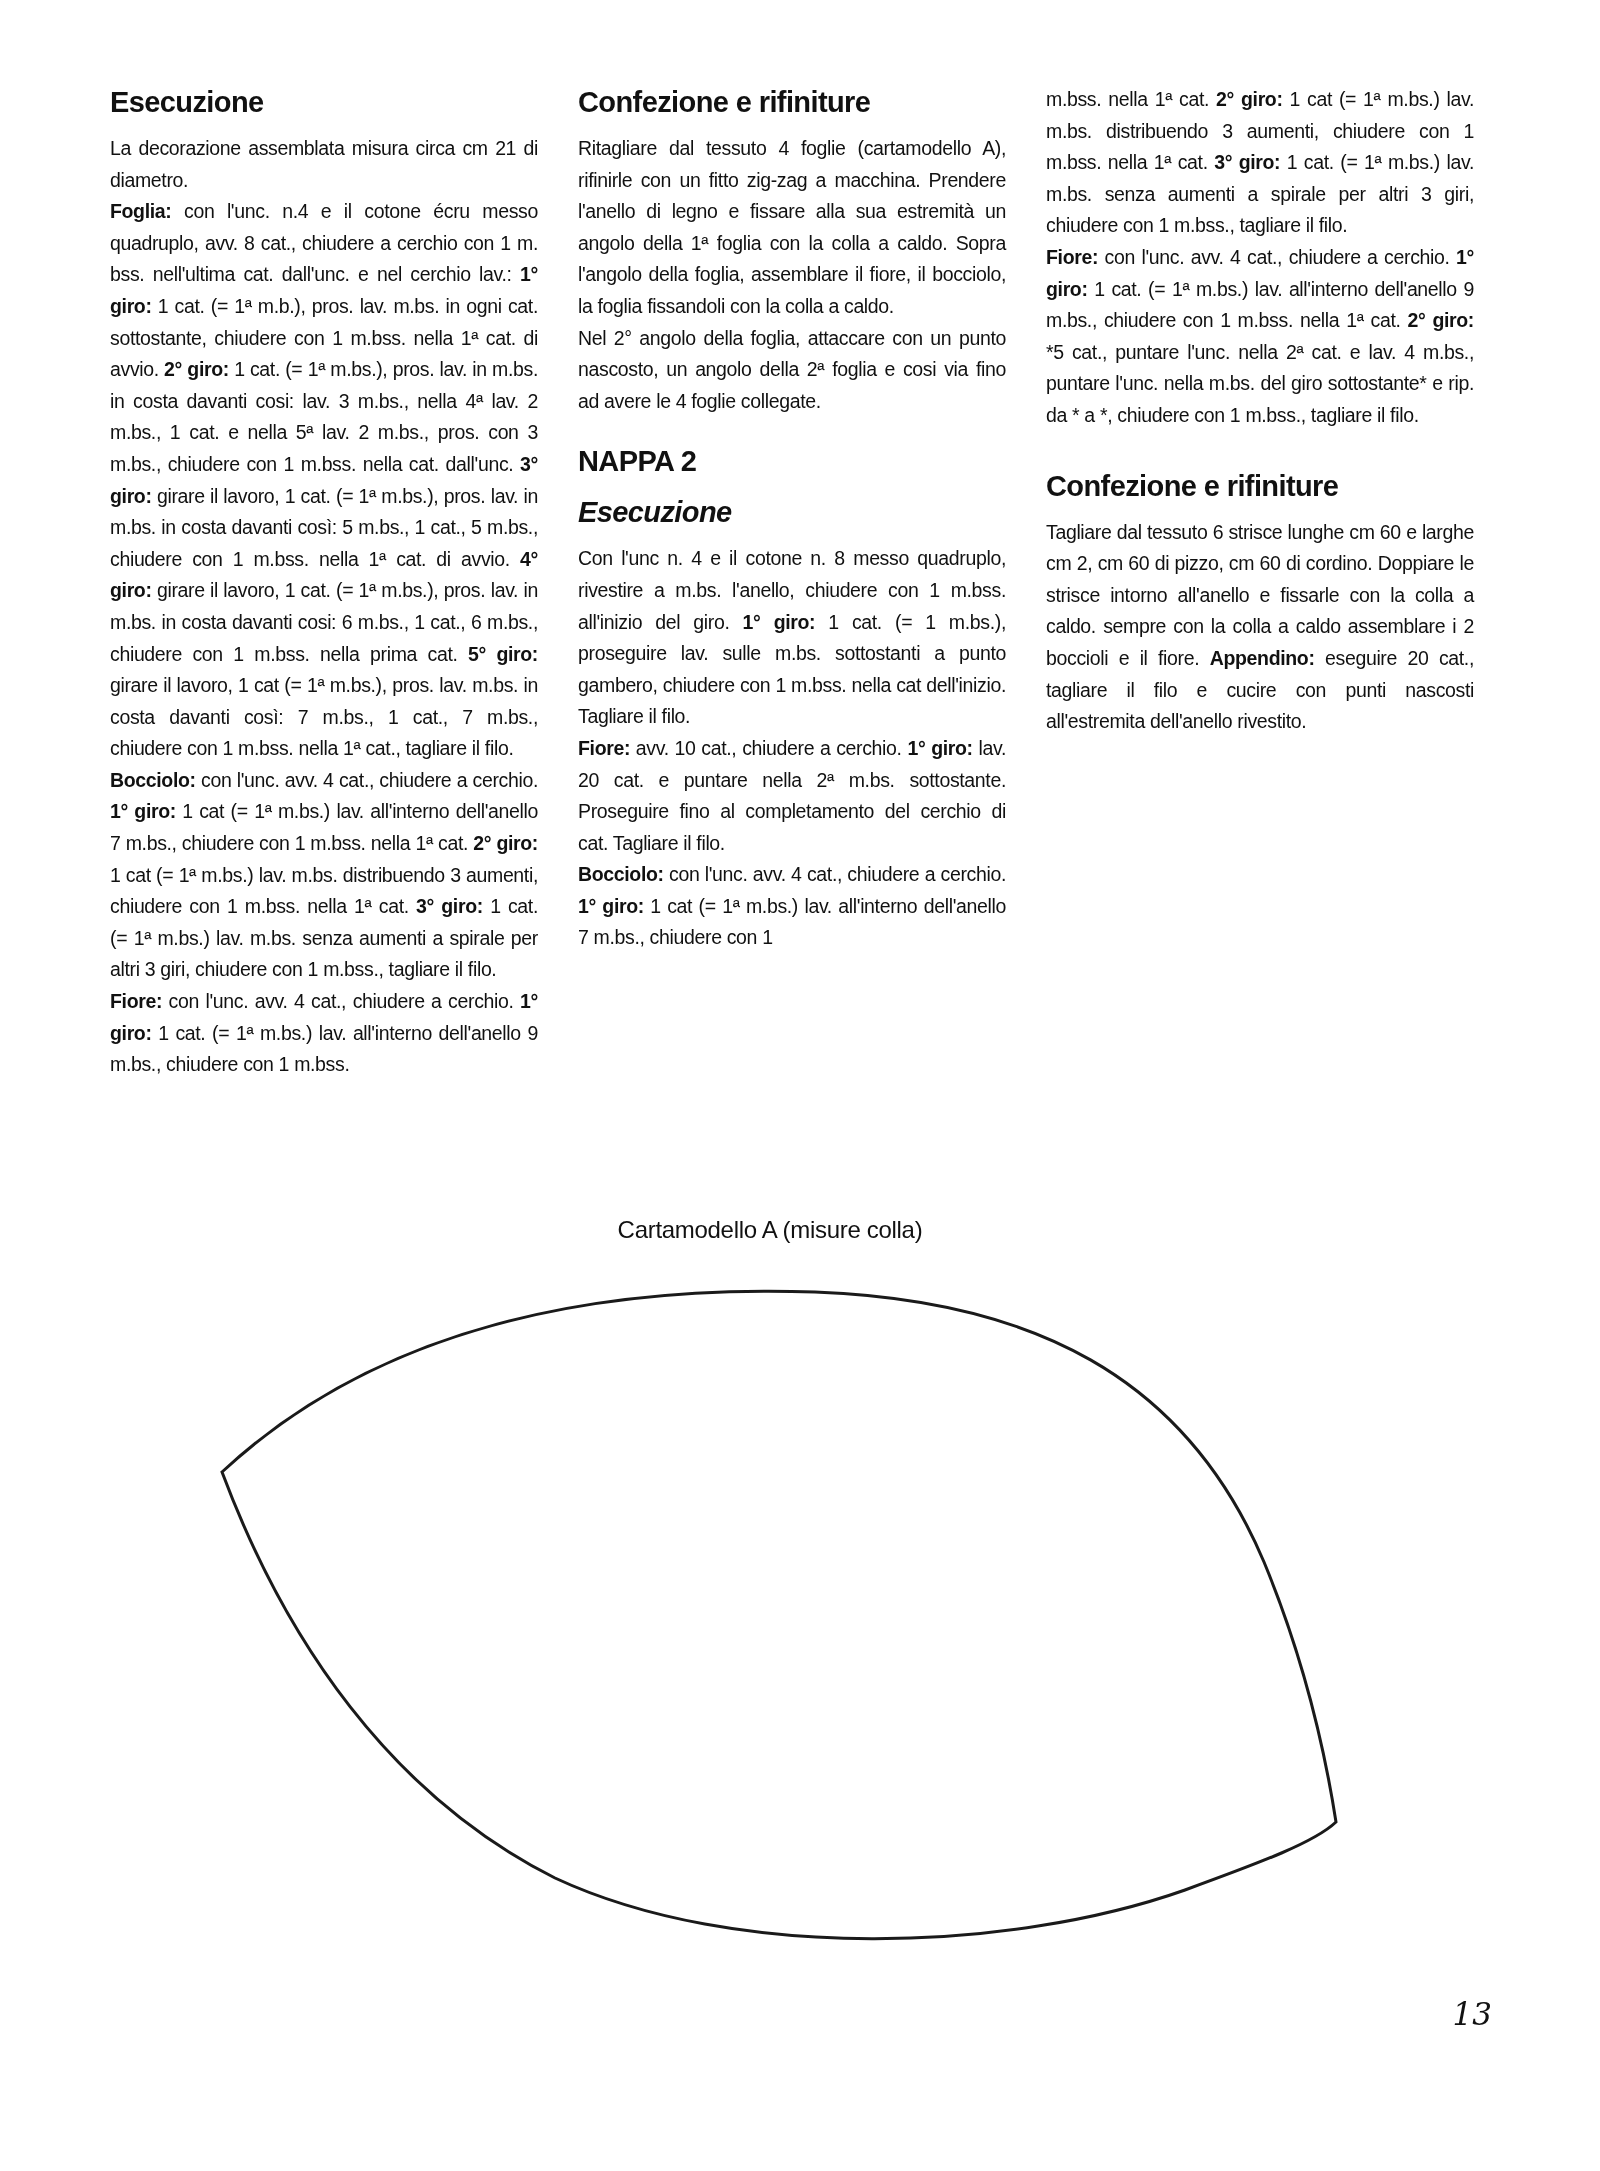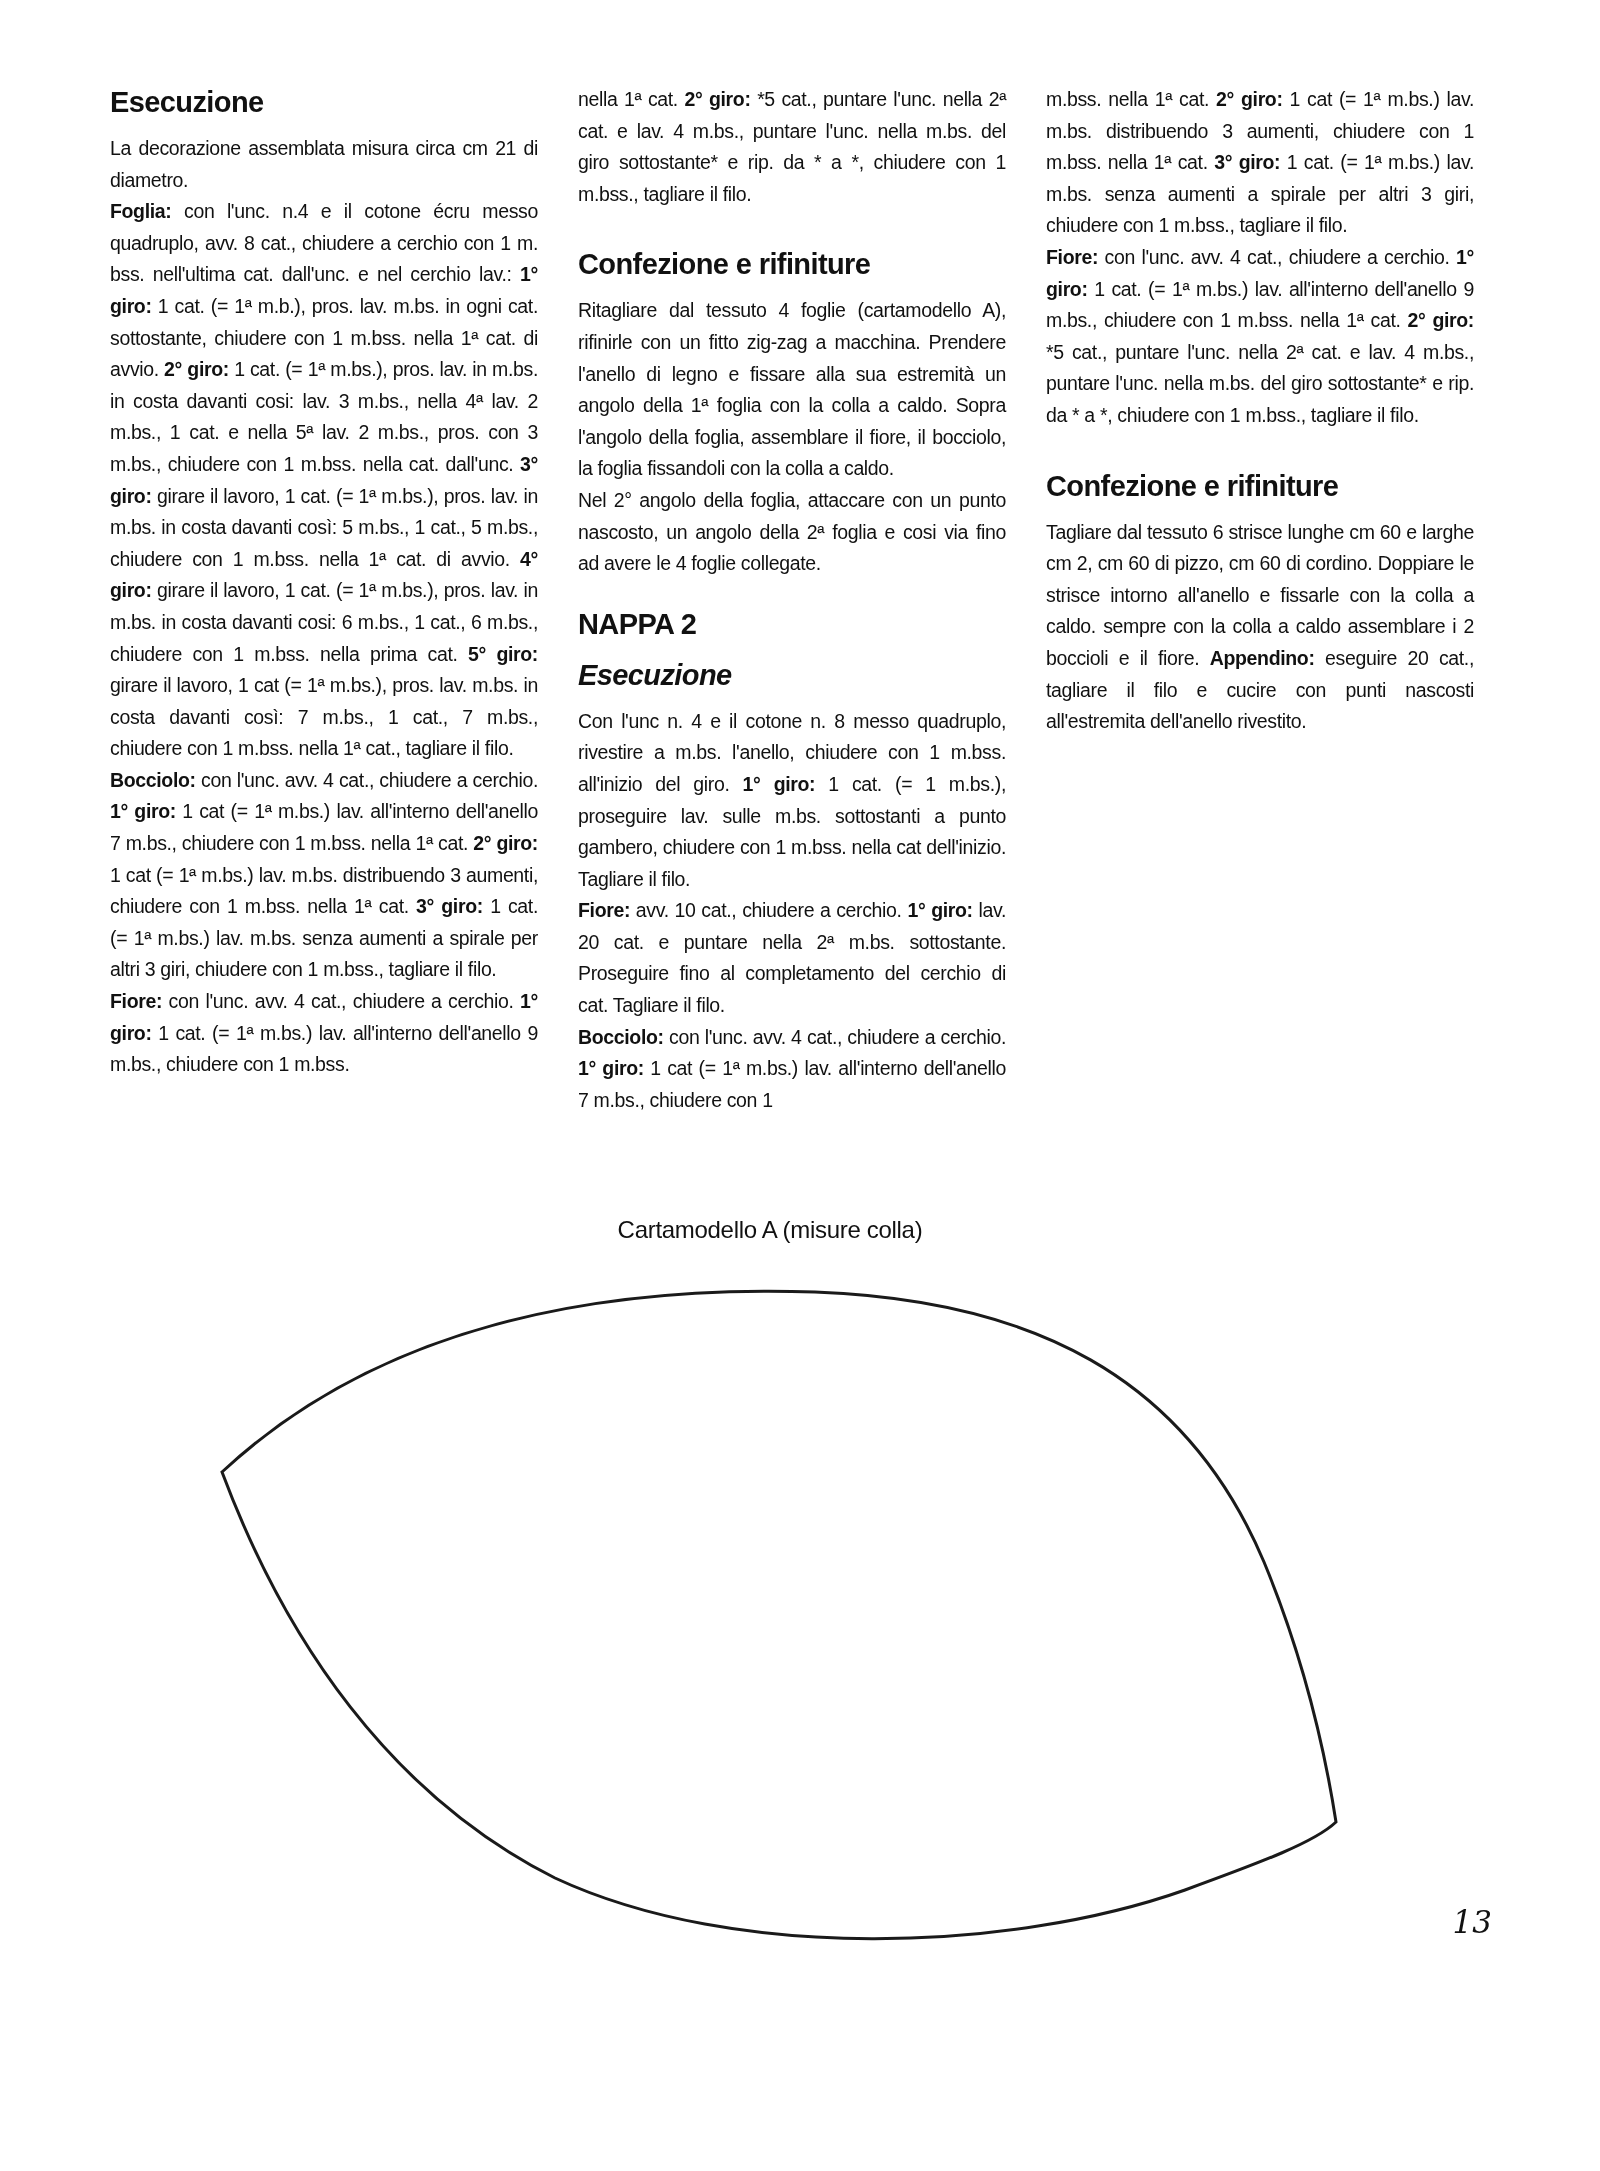--- a/index.html
+++ b/index.html
@@ -59,40 +59,39 @@
   .leaf-svg {
     position: absolute;
     left: 0;
     top: 1230px;
     width: 1600px;
     height: 880px;
   }
 
   .page-number {
     position: absolute;
-    top: 1904px;
+    top: 1996px;
     right: 108px;
     font-family: "DejaVu Serif", serif;
     font-style: italic;
     font-size: 31px;
     color: #111111;
   }
 </style>
 </head>
 <body>
 
 <div class="col" id="col1">
     <div class="subheading">Esecuzione</div>
     <p class="body"><span>La decorazione assemblata misura circa cm 21 di diametro.</span></p>
     <p class="body"><span class="bold">Foglia:</span><span> con l'unc. n.4 e il cotone écru messo quadruplo, avv. 8 cat., chiudere a cerchio con 1 m. bss. nell'ultima cat. dall'unc. e nel cerchio lav.: </span><span class="bold">1° giro:</span><span> 1 cat. (= 1ª m.b.), pros. lav. m.bs. in ogni cat. sottostante, chiudere con 1 m.bss. nella 1ª cat. di avvio. </span><span class="bold">2° giro:</span><span> 1 cat. (= 1ª m.bs.), pros. lav. in m.bs. in costa davanti cosi: lav. 3 m.bs., nella 4ª lav. 2 m.bs., 1 cat. e nella 5ª lav. 2 m.bs., pros. con 3 m.bs., chiudere con 1 m.bss. nella cat. dall'unc. </span><span class="bold">3° giro:</span><span> girare il lavoro, 1 cat. (= 1ª m.bs.), pros. lav. in m.bs. in costa davanti così: 5 m.bs., 1 cat., 5 m.bs., chiudere con 1 m.bss. nella 1ª cat. di avvio. </span><span class="bold">4° giro:</span><span> girare il lavoro, 1 cat. (= 1ª m.bs.), pros. lav. in m.bs. in costa davanti cosi: 6 m.bs., 1 cat., 6 m.bs., chiudere con 1 m.bss. nella prima cat. </span><span class="bold">5° giro:</span><span> girare il lavoro, 1 cat (= 1ª m.bs.), pros. lav. m.bs. in costa davanti così: 7 m.bs., 1 cat., 7 m.bs., chiudere con 1 m.bss. nella 1ª cat., tagliare il filo.</span></p>
     <p class="body"><span class="bold">Bocciolo:</span><span> con l'unc. avv. 4 cat., chiudere a cerchio. </span><span class="bold">1° giro:</span><span> 1 cat (= 1ª m.bs.) lav. all'interno dell'anello 7 m.bs., chiudere con 1 m.bss. nella 1ª cat. </span><span class="bold">2° giro:</span><span> 1 cat (= 1ª m.bs.) lav. m.bs. distribuendo 3 aumenti, chiudere con 1 m.bss. nella 1ª cat. </span><span class="bold">3° giro:</span><span> 1 cat. (= 1ª m.bs.) lav. m.bs. senza aumenti a spirale per altri 3 giri, chiudere con 1 m.bss., tagliare il filo.</span></p>
     <p class="body"><span class="bold">Fiore:</span><span> con l'unc. avv. 4 cat., chiudere a cerchio. </span><span class="bold">1° giro:</span><span> 1 cat. (= 1ª m.bs.) lav. all'interno dell'anello 9 m.bs., chiudere con 1 m.bss.</span></p>
   </div>
 <div class="col" id="col2">
-    <p class="body"><span>nella 1ª cat. </span><span class="bold">2° giro:</span><span> *5 cat., puntare l'unc. nella 2ª cat. e lav. 4 m.bs., puntare l'unc. nella m.bs. del giro sottostante* e rip. da * a *, chiudere con 1 m.bss., tagliare il filo.</span></p>
     <div class="subheading">Confezione e rifiniture</div>
     <p class="body"><span>Ritagliare dal tessuto 4 foglie (cartamodello A), rifinirle con un fitto zig-zag a macchina. Prendere l'anello di legno e fissare alla sua estremità un angolo della 1ª foglia con la colla a caldo. Sopra l'angolo della foglia, assemblare il fiore, il bocciolo, la foglia fissandoli con la colla a caldo.</span></p>
     <p class="body"><span>Nel 2° angolo della foglia, attaccare con un punto nascosto, un angolo della 2ª foglia e cosi via fino ad avere le 4 foglie collegate.</span></p>
     <div class="heading">NAPPA 2</div>
     <div class="subheading">Esecuzione</div>
     <p class="body"><span>Con l'unc n. 4 e il cotone n. 8 messo quadruplo, rivestire a m.bs. l'anello, chiudere con 1 m.bss. all'inizio del giro. </span><span class="bold">1° giro:</span><span> 1 cat. (= 1 m.bs.), proseguire lav. sulle m.bs. sottostanti a punto gambero, chiudere con 1 m.bss. nella cat dell'inizio. Tagliare il filo.</span></p>
     <p class="body"><span class="bold">Fiore:</span><span> avv. 10 cat., chiudere a cerchio. </span><span class="bold">1° giro:</span><span> lav. 20 cat. e puntare nella 2ª m.bs. sottostante. Proseguire fino al completamento del cerchio di cat. Tagliare il filo.</span></p>
     <p class="body"><span class="bold">Bocciolo:</span><span> con l'unc. avv. 4 cat., chiudere a cerchio. </span><span class="bold">1° giro:</span><span> 1 cat (= 1ª m.bs.) lav. all'interno dell'anello 7 m.bs., chiudere con 1</span></p>
   </div>
 <div class="col" id="col3">

